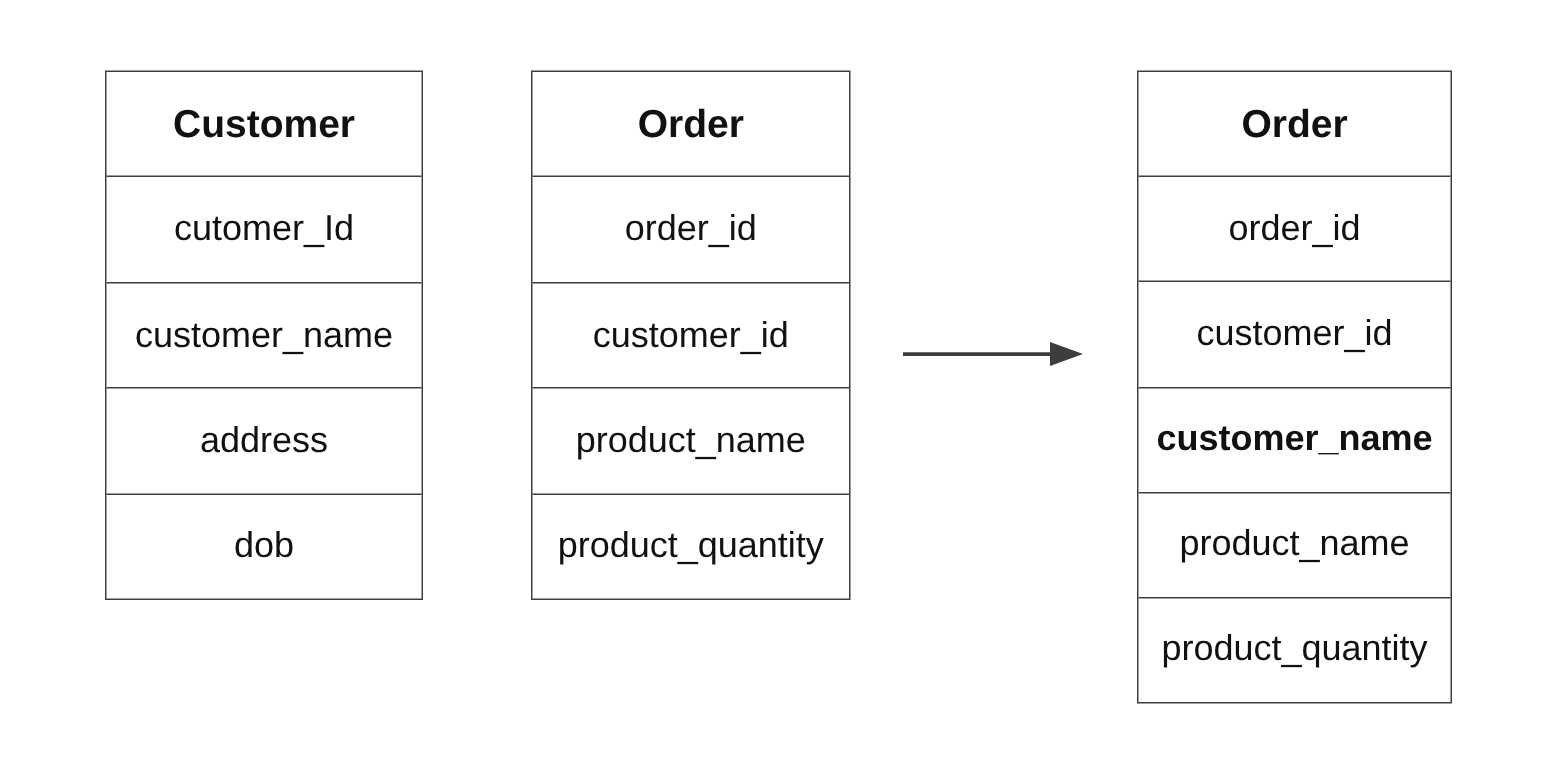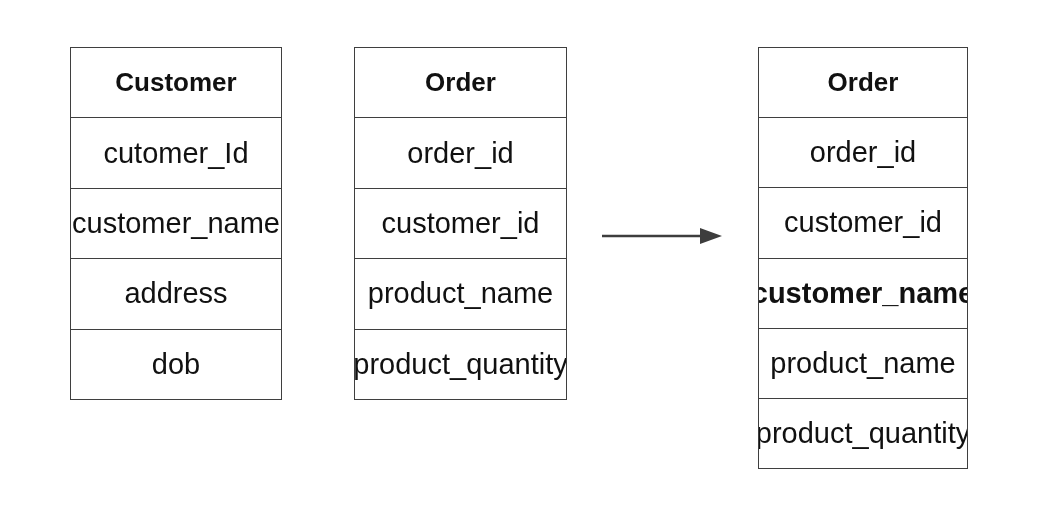--- a/index.html
+++ b/index.html
@@ -22,21 +22,21 @@
     border: 1.5px solid #3f3f3f;
     box-sizing: border-box;
     background: #ffffff;
   }
   .er-table .cell {
     flex: 1 1 0;
     display: flex;
     align-items: center;
     justify-content: center;
     border-top: 1.5px solid #3f3f3f;
-    font-size: 29px;
+    font-size: 24px;
     color: #111111;
     white-space: nowrap;
     overflow: hidden;
   }
   .er-table .cell:first-child {
     border-top: none;
   }
   .er-table .cell.header {
     font-size: 26px;
     font-weight: bold;

